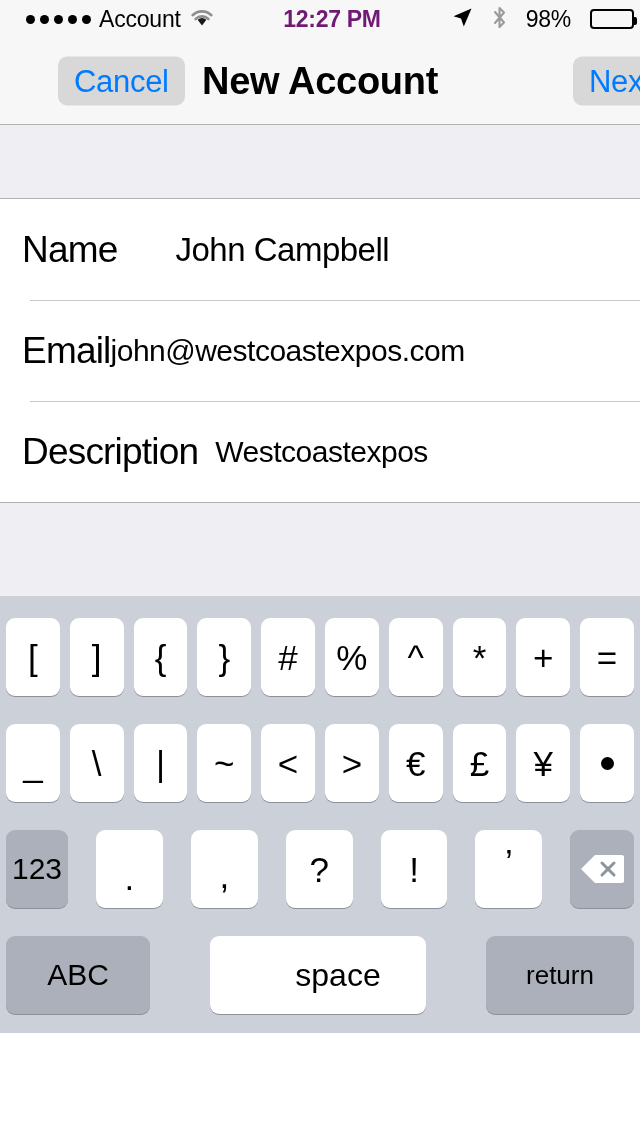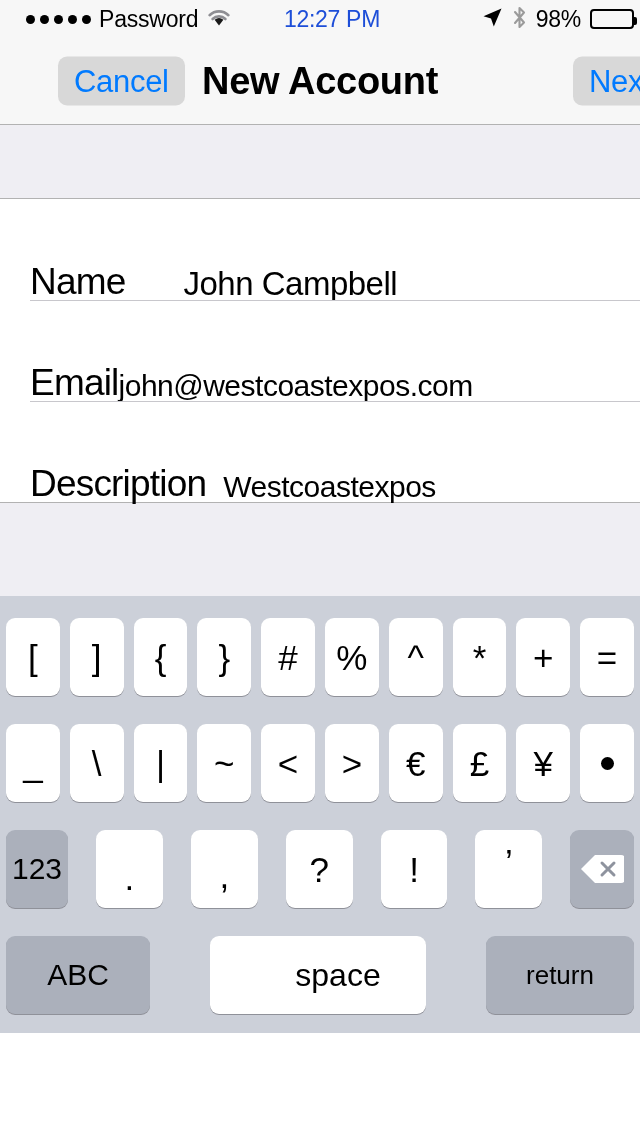--- a/index.html
+++ b/index.html
@@ -23,25 +23,25 @@
     position:absolute; left:26px; top:0; height:38px;
     display:flex; align-items:center; gap:8px;
   }
   .sig-dots{ display:flex; align-items:center; gap:5px; }
   .sig-dots i{ width:9px; height:9px; border-radius:50%; background:#000; display:block; }
   .carrier{ font-size:23px; color:#000; letter-spacing:-0.2px; }
   .wifi{ display:block; }
   .sb-center{
     position:absolute; left:0; right:0; top:0; height:38px;
     display:flex; align-items:center; justify-content:center;
-    font-size:23px; font-weight:normal; color:#1d4ed8; letter-spacing:-0.3px;padding-left:24px;
+    font-size:23px; font-weight:bold; color:#701a75; letter-spacing:-0.3px;padding-left:24px;
   }
   .sb-right{
     position:absolute; right:6px; top:0; height:38px;
-    display:flex; align-items:center; gap:9px;
+    display:flex; align-items:center; gap:19px;
   }
   .pct{ font-size:23px; color:#000; letter-spacing:-0.3px; }
   .battery{
     width:44px; height:20px; border:2px solid #000; border-radius:4px;
     position:relative; padding:2px;
   }
   .battery:after{
     content:""; position:absolute; right:-5px; top:6px;
     width:3px; height:8px; background:#000; border-radius:0 2px 2px 0;
   }
@@ -73,22 +73,22 @@
   
   .group-gap{
     background:#efeef3; width:640px;
     border-bottom:1px solid #b2b2b2;
   }
   .gap-top{ height:74px; }
 
   .table{ background:#ffffff; width:640px; border-bottom:1px solid #b2b2b2; }
   .row{
     height:101px; width:640px;
-    display:flex; align-items:flex-end;
-    padding-left:30px;
+    display:flex; align-items:center;
+    padding-left:22px;
     position:relative;
     background:#ffffff;
   }
   .row + .row:before{
     content:""; position:absolute; left:30px; right:0; top:0;
     height:1px; background:#c8c7cc;
   }
   .lbl{
     font-size:37px; color:#000; letter-spacing:-0.8px;
     white-space:nowrap; line-height:1;
@@ -161,21 +161,21 @@
 
 <div class="statusbar">
   <div class="sb-left">
     <span class="sig-dots">
       <i></i>
         <i></i>
         <i></i>
         <i></i>
         <i></i>
     </span>
-    <span class="carrier">Password</span>
+    <span class="carrier">Account</span>
     <span class="wifi">
       <svg width="26" height="19" viewBox="0 0 26 19">
         <path d="M13 17.5 L8.6 11.8 A7.2 7.2 0 0 1 17.4 11.8 Z" fill="#1a1a1a"></path>
         <path d="M3.6 7.2 A13.4 13.4 0 0 1 22.4 7.2" stroke="#8e8e93" stroke-width="2.6" fill="none" stroke-linecap="round"></path>
         <path d="M6.6 11.0 A9.2 9.2 0 0 1 19.4 11.0" stroke="#8e8e93" stroke-width="2.6" fill="none" stroke-linecap="round"></path>
       </svg>
     </span>
   </div>
 
   <div class="sb-center">12:27 PM</div>

